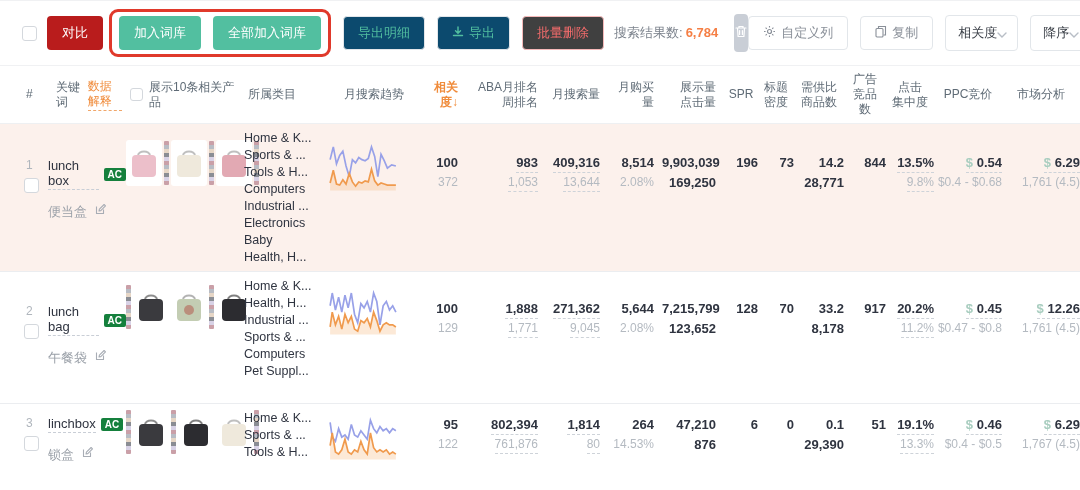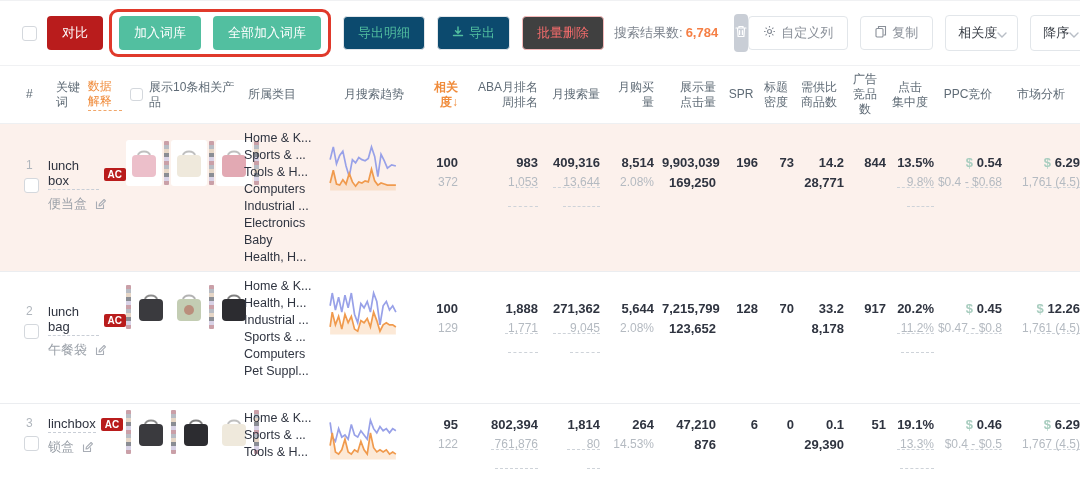--- a/index.html
+++ b/index.html
@@ -50,35 +50,35 @@
   .row { border-bottom:1px solid #ebedf0; font-size:13px; }
   .row.pink { background:#fcf1ec; }
   .r1 { min-height:148px; --padA:30px; --padB:34px; --padC:16px; }
   .r2 { min-height:132px; --padA:28px; --padB:32px; --padC:12px; }
   .r3 { min-height:210px; --padA:12px; --padB:12px; --padC:5px; }
   .c-idx { padding:var(--padB) 0 0 24px; display:flex; flex-direction:column; gap:6px; align-items:flex-start; }
   .idx-num { color:#b0b6bd; font-size:12px; padding-left:2px; }
   .c-kw { padding-top:var(--padB); }
   .kw-line { display:flex; align-items:center; gap:5px; }
   .kw-text { color:#2f3440; border-bottom:1px dashed #c9ced6; padding-bottom:1px; cursor:pointer; }
-  .badge { background:#b91c1c; color:#fff; font-size:10px; border-radius:2px; padding:1px 4px; font-weight:bold; }
-  .kw-cn { color:#9aa0a8; margin-top:5px; display:flex; align-items:center; gap:8px; }
+  .badge { background:#15803d; color:#fff; font-size:10px; border-radius:2px; padding:1px 4px; font-weight:bold; }
+  .kw-cn { color:#9aa0a8; margin-top:13px; display:flex; gap:8px; }
   .c-prod { padding-top:var(--padC); display:flex; align-items:flex-start; gap:2px; }
   .thumb-wrap { display:flex; align-items:flex-start; gap:2px; }
   .thumb { width:36px; height:46px; background:#fff; border-radius:3px; display:flex; align-items:center;
     justify-content:center; cursor:pointer; }
   .swatches { width:5px; height:44px; border-radius:1px; margin-top:1px;
     background:repeating-linear-gradient(#caa0a8 0 4px,#b8bcc4 4px 8px,#e6d6c6 8px 12px,#8a8d94 12px 16px,#d8d2e6 16px 20px); }
   .c-cat { padding-top:6px; font-size:12.5px; line-height:17px; color:#2f3440; }
   .c-trend { padding-top:var(--padC); }
   .num-cell { padding-top:var(--padA); text-align:right; padding-right:8px; line-height:17px; }
   .num-center { text-align:right; padding-right:0; }
   .main { color:#2f3440; font-weight:700; font-size:13px; }
   .sub { color:#b4bac1; font-size:12px; margin-top:3px; }
-  .dashed { border-bottom:1px dashed #ced3d9; padding-bottom:17px; }
+  .dashed { border-bottom:1px dashed #ced3d9; padding-bottom:2px; }
   .cur { color:#a8cdbf; font-weight:700; }
   .icon-edit { cursor:pointer; display:inline-flex; }
 </style>
 </head>
 <body>
 
 <div class="page">
 
   <div class="toolbar">
     <div class="cbx"></div>

